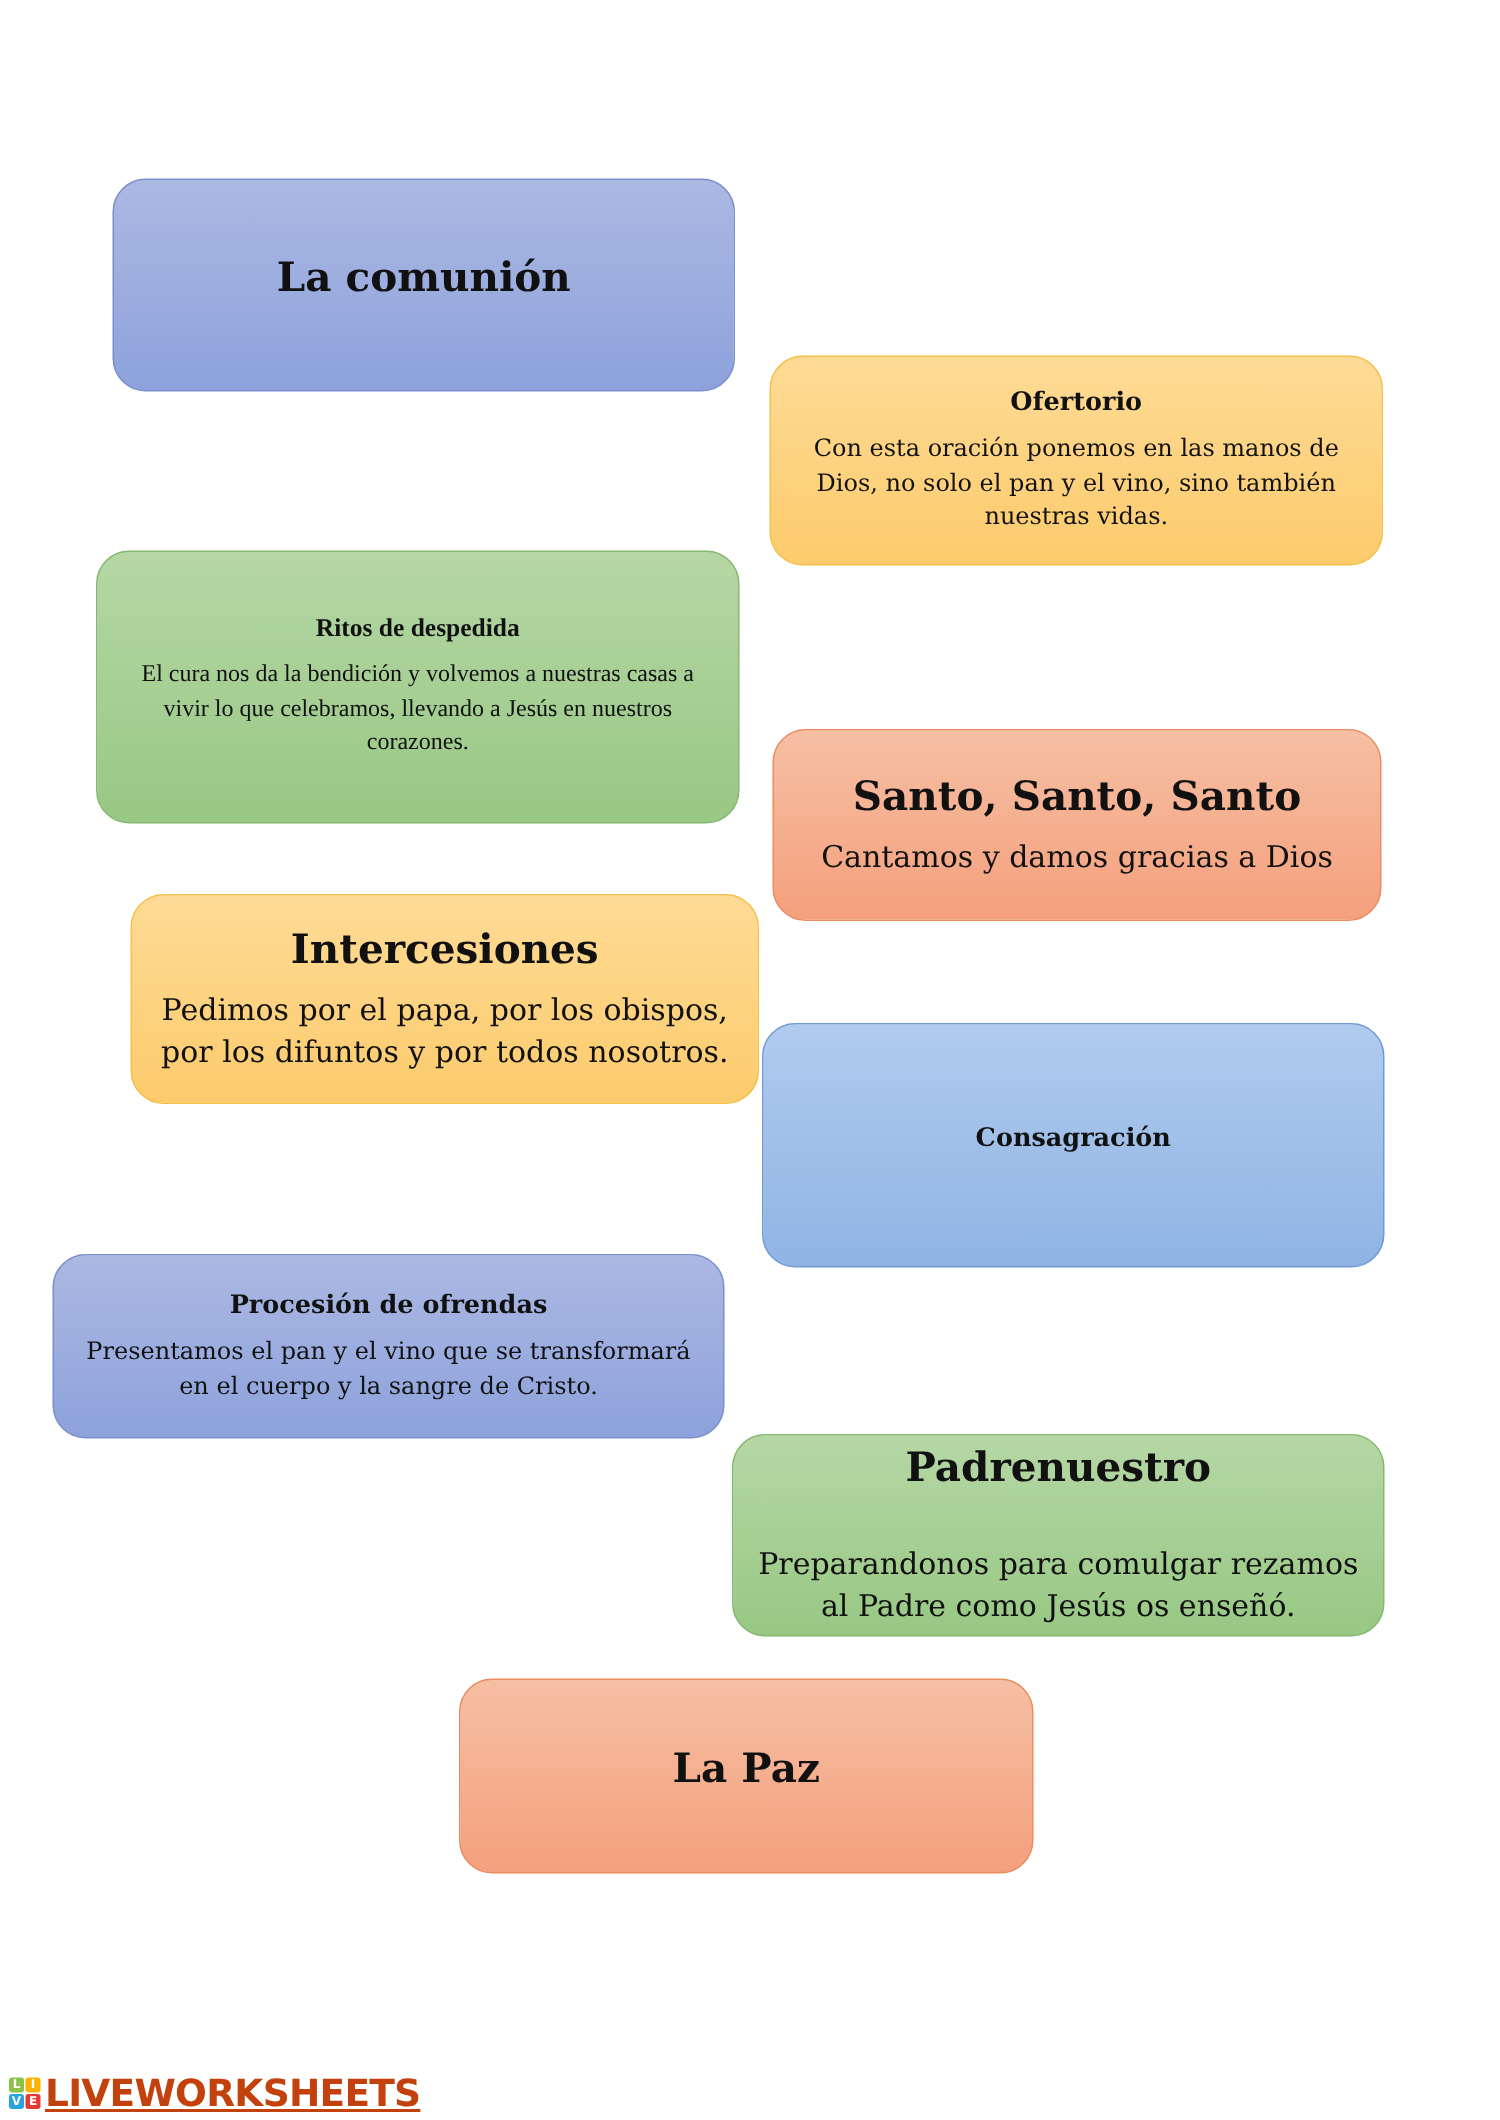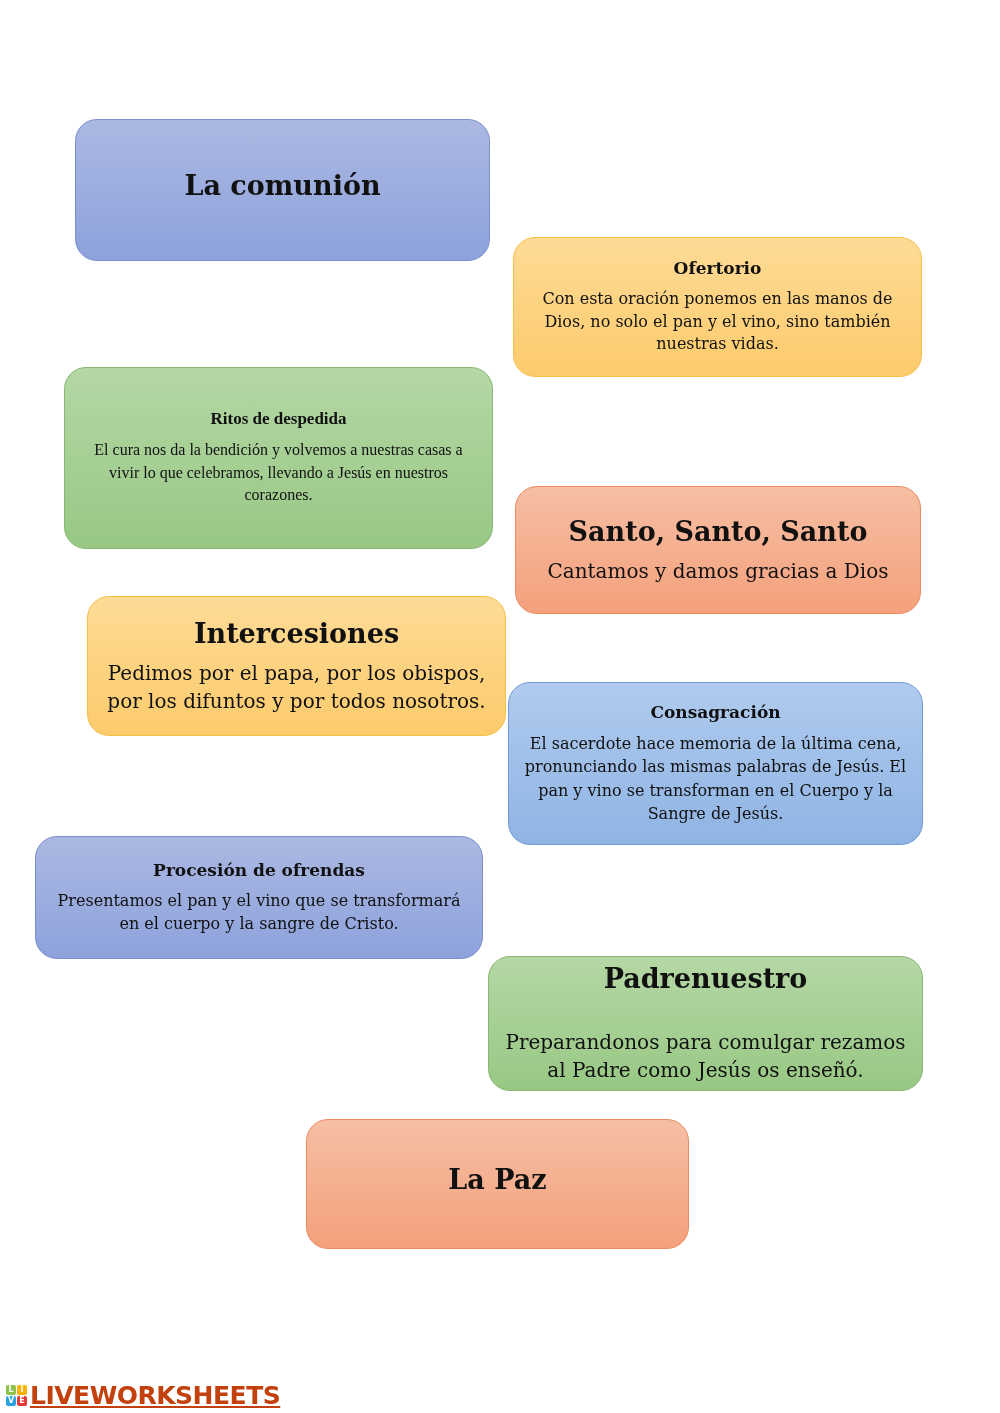--- a/index.html
+++ b/index.html
@@ -45,21 +45,20 @@
   <div class="body">Cantamos y damos gracias a Dios</div>
 </div>
 
 <div class="card yellow big" style="left:63px;top:596px;width:419px;height:140px;margin-left:24px;">
   <div class="title">Intercesiones</div>
   <div class="body" style="width:400px">Pedimos por el papa, por los obispos, por los difuntos y por todos nosotros.</div>
 </div>
 
 <div class="card lblue sm" style="left:508px;top:682px;width:415px;height:163px;">
   <div class="title">Consagración</div>
-  <div class="body" style="width:390px;line-height:1.45">El sacerdote hace memoria de la última cena, pronunciando las mismas palabras de Jesús. El pan y vino se transforman en el Cuerpo y la Sangre de Jesús.</div>
 </div>
 
 <div class="card blue sm" style="left:35px;top:836px;width:448px;height:123px;">
   <div class="title">Procesión de ofrendas</div>
   <div class="body" style="width:420px">Presentamos el pan y el vino que se transformará en el cuerpo y la sangre de Cristo.</div>
 </div>
 
 <div class="card green big" style="left:488px;top:956px;width:435px;height:135px;gap:24px;">
   <div class="title">Padrenuestro</div>
   <div class="body" style="width:410px">Preparandonos para comulgar rezamos al Padre como Jesús os enseñó.</div>

